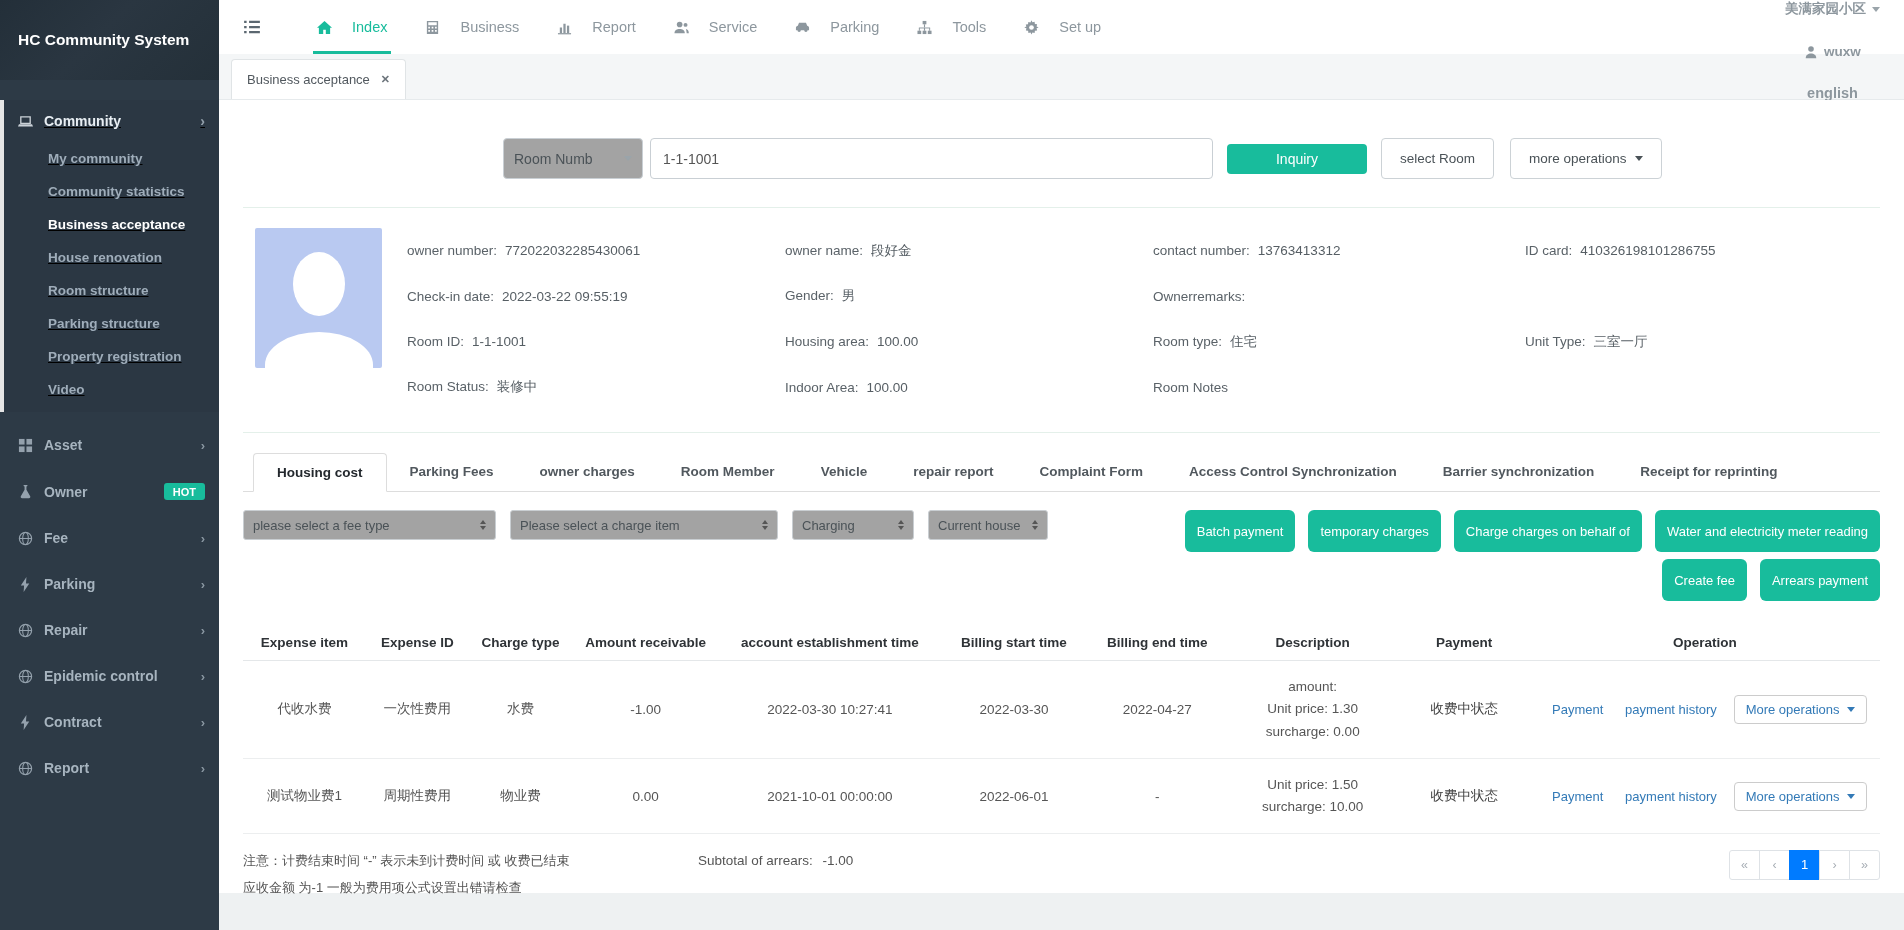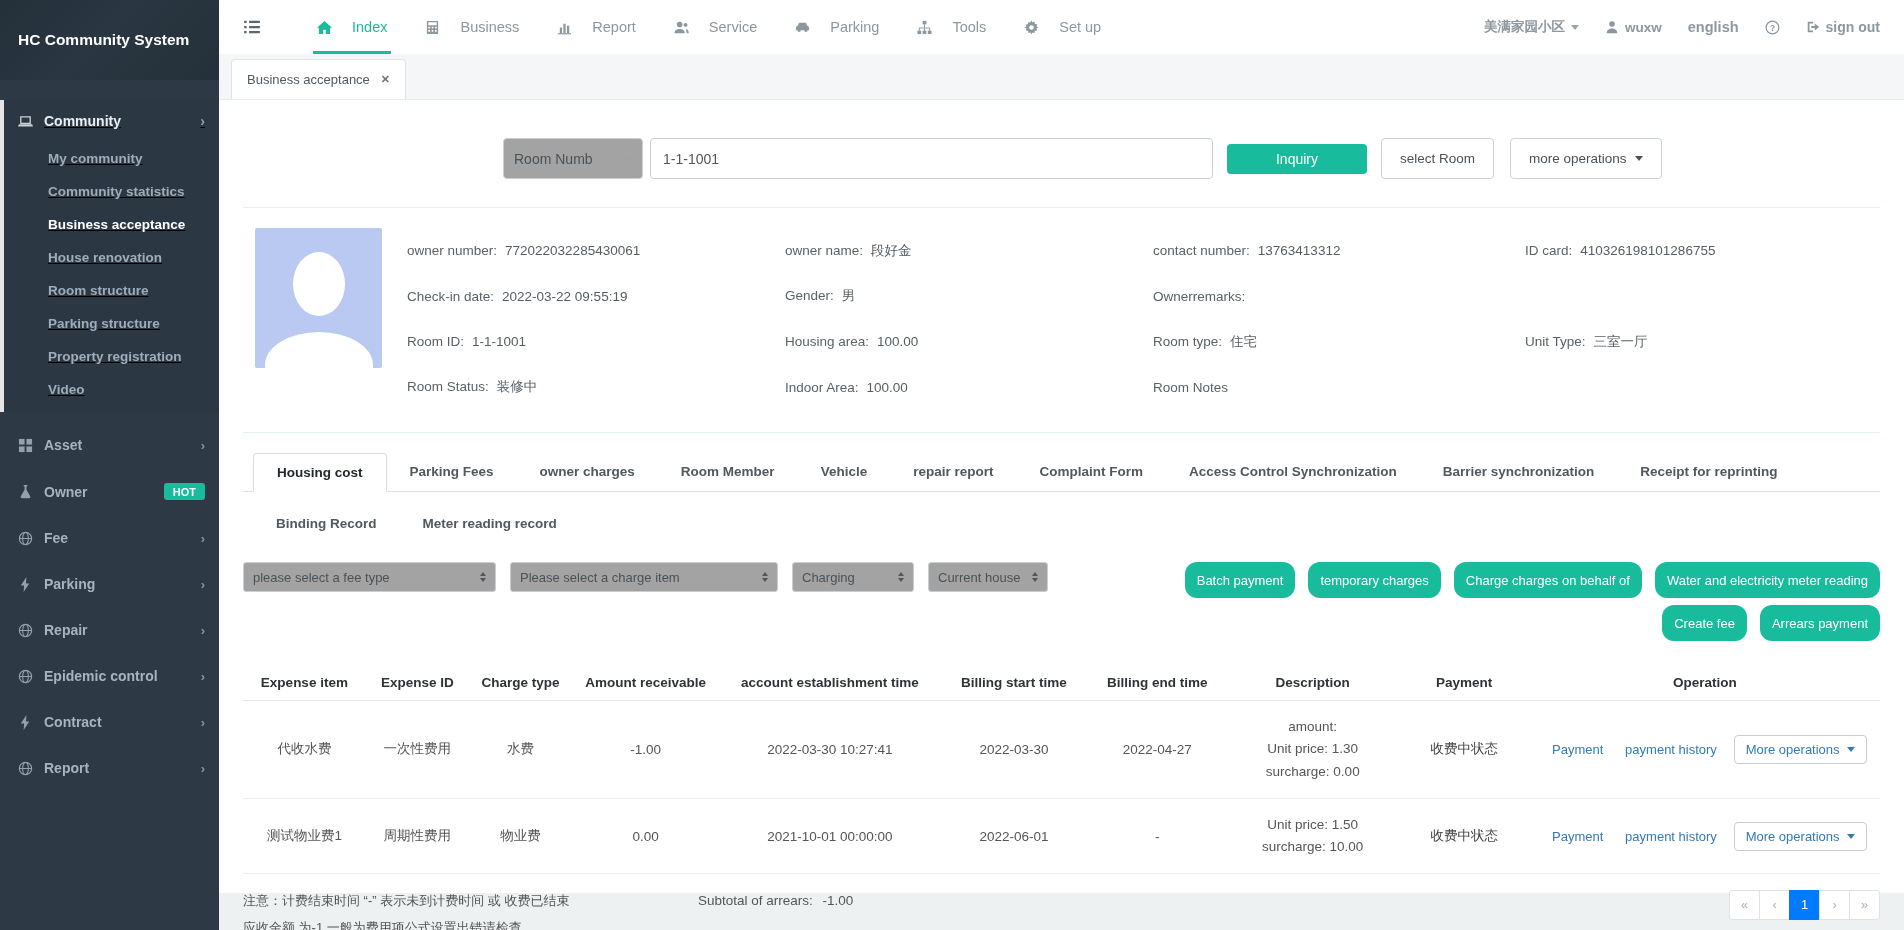--- a/index.html
+++ b/index.html
@@ -24,21 +24,21 @@
   
   .main { margin-left:219px; }
   .topnav { height:54px; background:#fff; display:flex; align-items:stretch; padding:0 24px; box-shadow:0 1px 0 rgba(0,0,0,.05); }
   .menu-toggle { align-self:center; color:#5b6770; cursor:pointer; display:flex; }
   .menu-toggle svg { width:18px; height:18px; }
   .tnav { display:flex; margin-left:56px; gap:38px; }
   .tnav-item { position:relative; display:flex; align-items:center; gap:20px; color:#8d979e; font-size:14.5px; cursor:pointer; }
   .tnav-item svg { width:15px; height:15px; }
   .tnav-item.active { color:#18bc9c; }
   .tnav-item.active::after { content:''; position:absolute; left:-4px; right:-4px; bottom:0; height:3px; background:#18bc9c; }
-  .topnav-right { margin-left:auto; display:flex; align-items:center; gap:26px; color:#8d979e; font-size:13.5px; font-weight:bold; }
+  .topnav-right { margin-left:auto; display:flex; align-items:center; gap:26px; color:#8d979e; font-size:13.5px; font-weight:bold;flex-direction:column; }
   .topnav-right .itm { display:flex; align-items:center; gap:6px; cursor:pointer; }
   .topnav-right svg { width:14px; height:14px; }
   .caret-dn { width:0; height:0; border-left:4px solid transparent; border-right:4px solid transparent; border-top:5px solid #9aa4aa; display:inline-block; }
 
   
   .tabstrip { height:46px; background:#f4f6f7; border-bottom:1px solid #e6eaec; display:flex; align-items:flex-end; padding:0 0 0 12px; }
   .wtab { height:40px; background:#fff; border:1px solid #e0e4e6; border-bottom:none; border-radius:4px 4px 0 0;
           display:flex; align-items:center; padding:0 15px; font-size:13px; color:#51585e; cursor:pointer; }
   .wtab .close-x { margin-left:11px; color:#6d757c; font-size:11px; font-weight:bold; cursor:pointer; }
 
@@ -72,21 +72,21 @@
   .dtabs-r2 { display:flex; padding:13px 0 2px 10px; }
 
   .filter-row { margin-top:18px; display:flex; align-items:flex-start; }
   .fsel { height:30px; border:1px solid #c9ced2; border-radius:3px; display:flex; align-items:center; padding:0 9px; font-size:13px;
           color:#4a5257; background:#a3a3a3; margin-right:14px; cursor:pointer; }
   .updn { display:inline-flex; flex-direction:column; gap:2px; margin-left:9px; }
   .updn i { width:0; height:0; border-left:3.5px solid transparent; border-right:3.5px solid transparent; display:block; }
   .updn .u { border-bottom:4px solid #555; } .updn .d { border-top:4px solid #555; }
   .action-btns { margin-left:auto; display:flex; flex-direction:column; align-items:flex-end; gap:7px; }
   .abrow { display:flex; gap:13px; }
-  .btn-green-sm { background:#18bc9c; color:#fff; font-size:13px; height:36px; padding:0 12px; border-radius:12px; }
+  .btn-green-sm { background:#18bc9c; color:#fff; font-size:13px; height:42px; padding:0 12px; border-radius:6px; }
 
   table.fees { width:100%; border-collapse:collapse; margin-top:24px; }
   .fees th { padding:10px 6px; font-size:13.5px; color:#2f3337; font-weight:bold; text-align:center; border-bottom:1px solid #e4e7e9; white-space:nowrap; }
   .fees td { padding:15px 6px; font-size:13.5px; color:#555; text-align:center; border-bottom:1px solid #eceeef; vertical-align:middle; }
   .desc-lines div { line-height:1.65; }
   .op-link { color:#337ab7; font-size:13px; text-decoration:none; margin:0 9px; cursor:pointer; }
   .btn-moreops { background:#fff; border:1px solid #ccc; color:#337ab7; font-size:13px; padding:6px 11px; border-radius:4px;
                  display:inline-flex; align-items:center; gap:7px; margin-left:4px; }
   .caret-blue { width:0; height:0; border-left:4px solid transparent; border-right:4px solid transparent; border-top:5px solid #337ab7; display:inline-block; }
 
@@ -344,24 +344,20 @@
       <div class="dtab active">Housing cost</div>
       <div class="dtab">Parking Fees</div>
       <div class="dtab">owner charges</div>
       <div class="dtab">Room Member</div>
       <div class="dtab">Vehicle</div>
       <div class="dtab">repair report</div>
       <div class="dtab">Complaint Form</div>
       <div class="dtab">Access Control Synchronization</div>
       <div class="dtab">Barrier synchronization</div>
       <div class="dtab">Receipt for reprinting</div>
-    </div>
-    <div class="dtabs-r2">
-      <div class="dtab">Binding Record</div>
-      <div class="dtab">Meter reading record</div>
     </div>
 
     <div class="filter-row">
       <div class="fsel" style="width:253px;">
         <span class="lbl" style="flex:1;">please select a fee type</span>
         <span class="updn">
             <i class="u"></i>
             <i class="d"></i>
           </span>
       </div>

